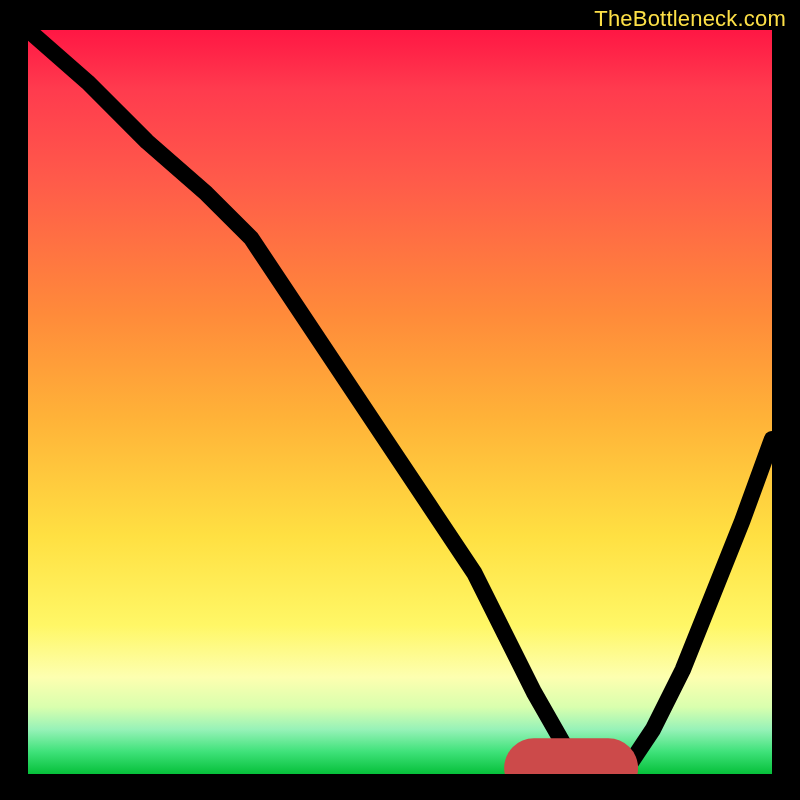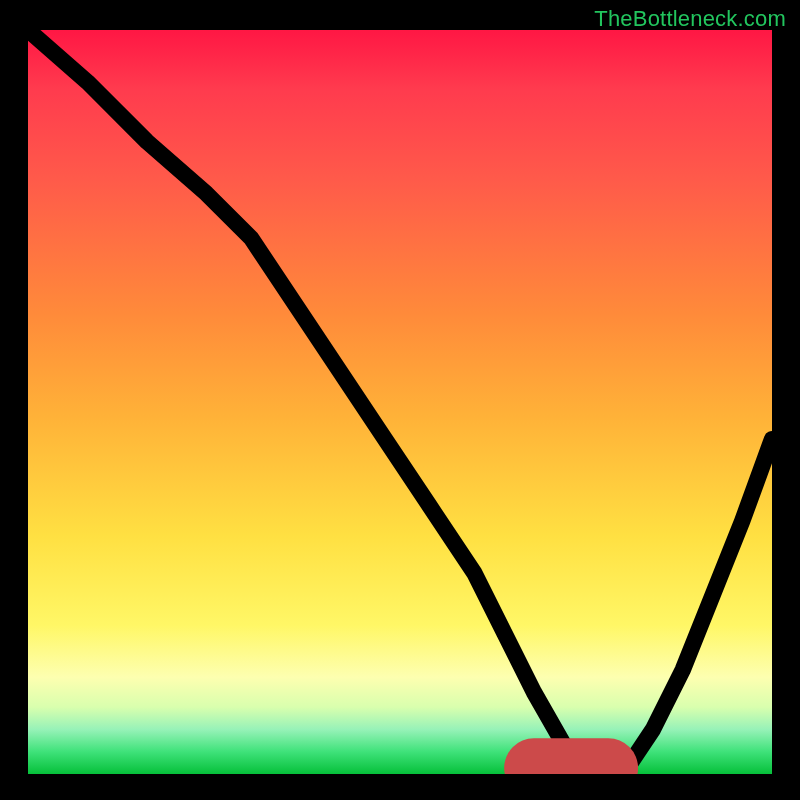--- a/index.html
+++ b/index.html
@@ -14,21 +14,21 @@
   .canvas {
     position: relative;
     width: 800px;
     height: 800px;
     background: #000;
   }
   .watermark {
     position: absolute;
     top: 6px;
     right: 14px;
-    color: #22c55e;
+    color: #fde047;
     font-size: 22px;
     letter-spacing: 0.2px;
     user-select: none;
     z-index: 5;
   }
   
   .plot-frame {
     position: absolute;
     left: 28px;
     top: 30px;

